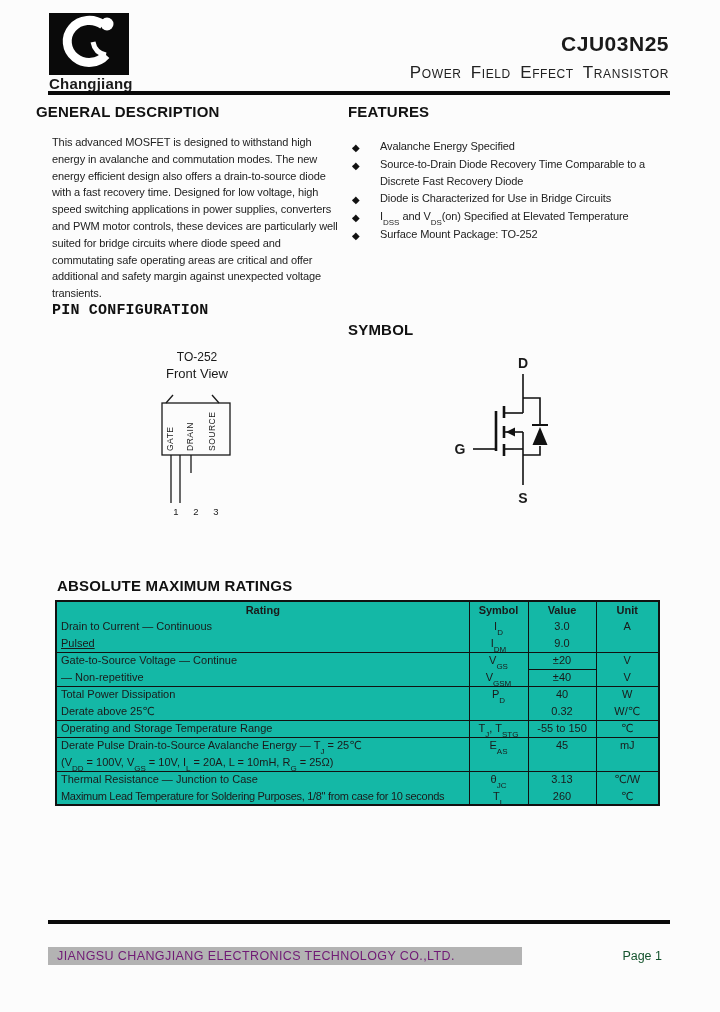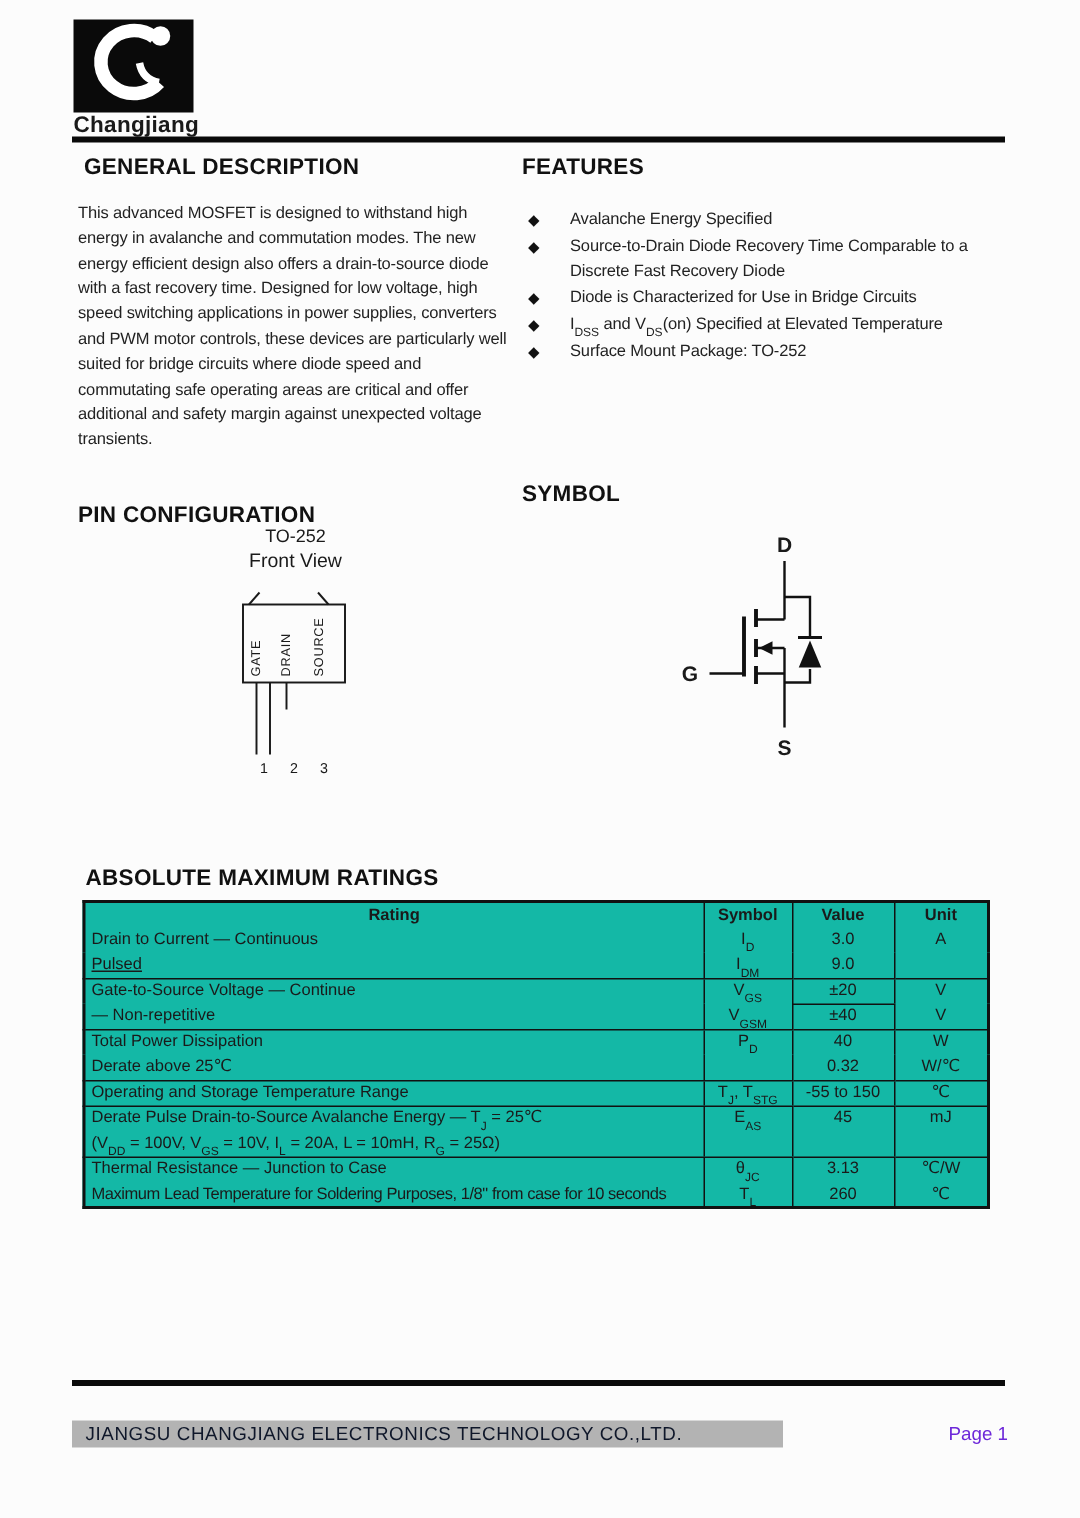--- a/index.html
+++ b/index.html
@@ -45,40 +45,44 @@
   tr.sep td { border-bottom:1.4px solid #111; }
   td.psep { border-bottom:1.2px solid #111; }
   td.ind-a { padding-left:76px;text-decoration:underline; }  
   td.ind-b { padding-left:102px; } 
   td.ind-c { padding-left:23px; }  
   td.ind-d { padding-left:80px; }  
   td.tight { letter-spacing:-0.3px; }
   sub { font-size:8px; line-height:0; position:relative; top:2px; letter-spacing:0; }
   
   .footer-bar { position:absolute; left:48px; top:947px; width:474px; height:18px;
-      background:#b3b3b3; color:#0f172a; font-size:12.5px; line-height:18px;
+      background:#b3b3b3; color:#701a75; font-size:12.5px; line-height:18px;
       padding-left:9px; letter-spacing:0.4px; }
-  .page-num { position:absolute; right:48px; top:949px; font-size:12.5px; color:#6d28d9; }
+  .page-num { position:absolute; right:58px; top:949px; font-size:12.5px; color:#14532d; }
 </style>
 </head>
 <body>
 
 <div class="page">
 
   <div class="logo-box">
     <svg width="80" height="62" viewBox="0 0 80 62">
       <path d="M54 12 A22 21 0 1 0 57 42" fill="none" stroke="#ffffff" stroke-width="9"></path>
       <path d="M57 42 Q46 40 44 29" fill="none" stroke="#ffffff" stroke-width="5"></path>
       <circle cx="58" cy="11" r="6.5" fill="#ffffff"></circle>
     </svg>
   </div>
   <div class="brand">Changjiang</div>
+  <div class="pn-block">
+    <div class="part-number">CJU03N25</div>
+    <div class="subtitle">Power Field Effect Transistor</div>
+  </div>
   <div class="rule header-rule"></div>
 
-  <div class="h1" style="left:56px; top:103px;">GENERAL DESCRIPTION</div>
+  <div class="h1" style="left:36px; top:103px;">GENERAL DESCRIPTION</div>
   <div class="desc">This advanced MOSFET is designed to withstand high energy in avalanche and commutation modes. The new energy efficient design also offers a drain-to-source diode with a fast recovery time. Designed for low voltage, high speed switching applications in power supplies, converters and PWM motor controls, these devices are particularly well suited for bridge circuits where diode speed and commutating safe operating areas are critical and offer additional and safety margin against unexpected voltage transients.</div>
 
   <div class="h1" style="left:348px; top:103px;">FEATURES</div>
   <ul class="features">
     <li>
       <span class="blt">◆</span>
       <span class="ftx"><span>Avalanche Energy Specified</span></span>
       </li>
     <li>
       <span class="blt">◆</span>
@@ -91,21 +95,21 @@
     <li>
       <span class="blt">◆</span>
       <span class="ftx"><span>I</span><sub>DSS</sub><span> and V</span><sub>DS</sub><span>(on) Specified at Elevated Temperature</span></span>
       </li>
     <li>
       <span class="blt">◆</span>
       <span class="ftx"><span>Surface Mount Package: TO-252</span></span>
       </li>
   </ul>
 
-  <div class="h1" style="left:52px; top:335px;">PIN CONFIGURATION</div>
+  <div class="h1" style="left:52px; top:302px;font-family:Liberation Mono, monospace;">PIN CONFIGURATION</div>
   <svg class="diagram" style="left:140px; top:345px;" width="160" height="180" viewBox="0 0 160 180">
     <text x="57" y="16" font-size="12" text-anchor="middle">TO-252</text>
     <text x="57" y="33" font-size="13" text-anchor="middle">Front View</text>
     <g stroke="#1a1a1a" stroke-width="1.3" fill="none">
       <rect x="22" y="58" width="68" height="52"></rect>
       <path d="M26 58 L33 50"></path>
       <path d="M72 50 L79 58"></path>
     </g>
     <g>
       <text transform="translate(33,106) rotate(-90)" x="0" y="0" font-size="8.5" letter-spacing="0.5">GATE</text>

